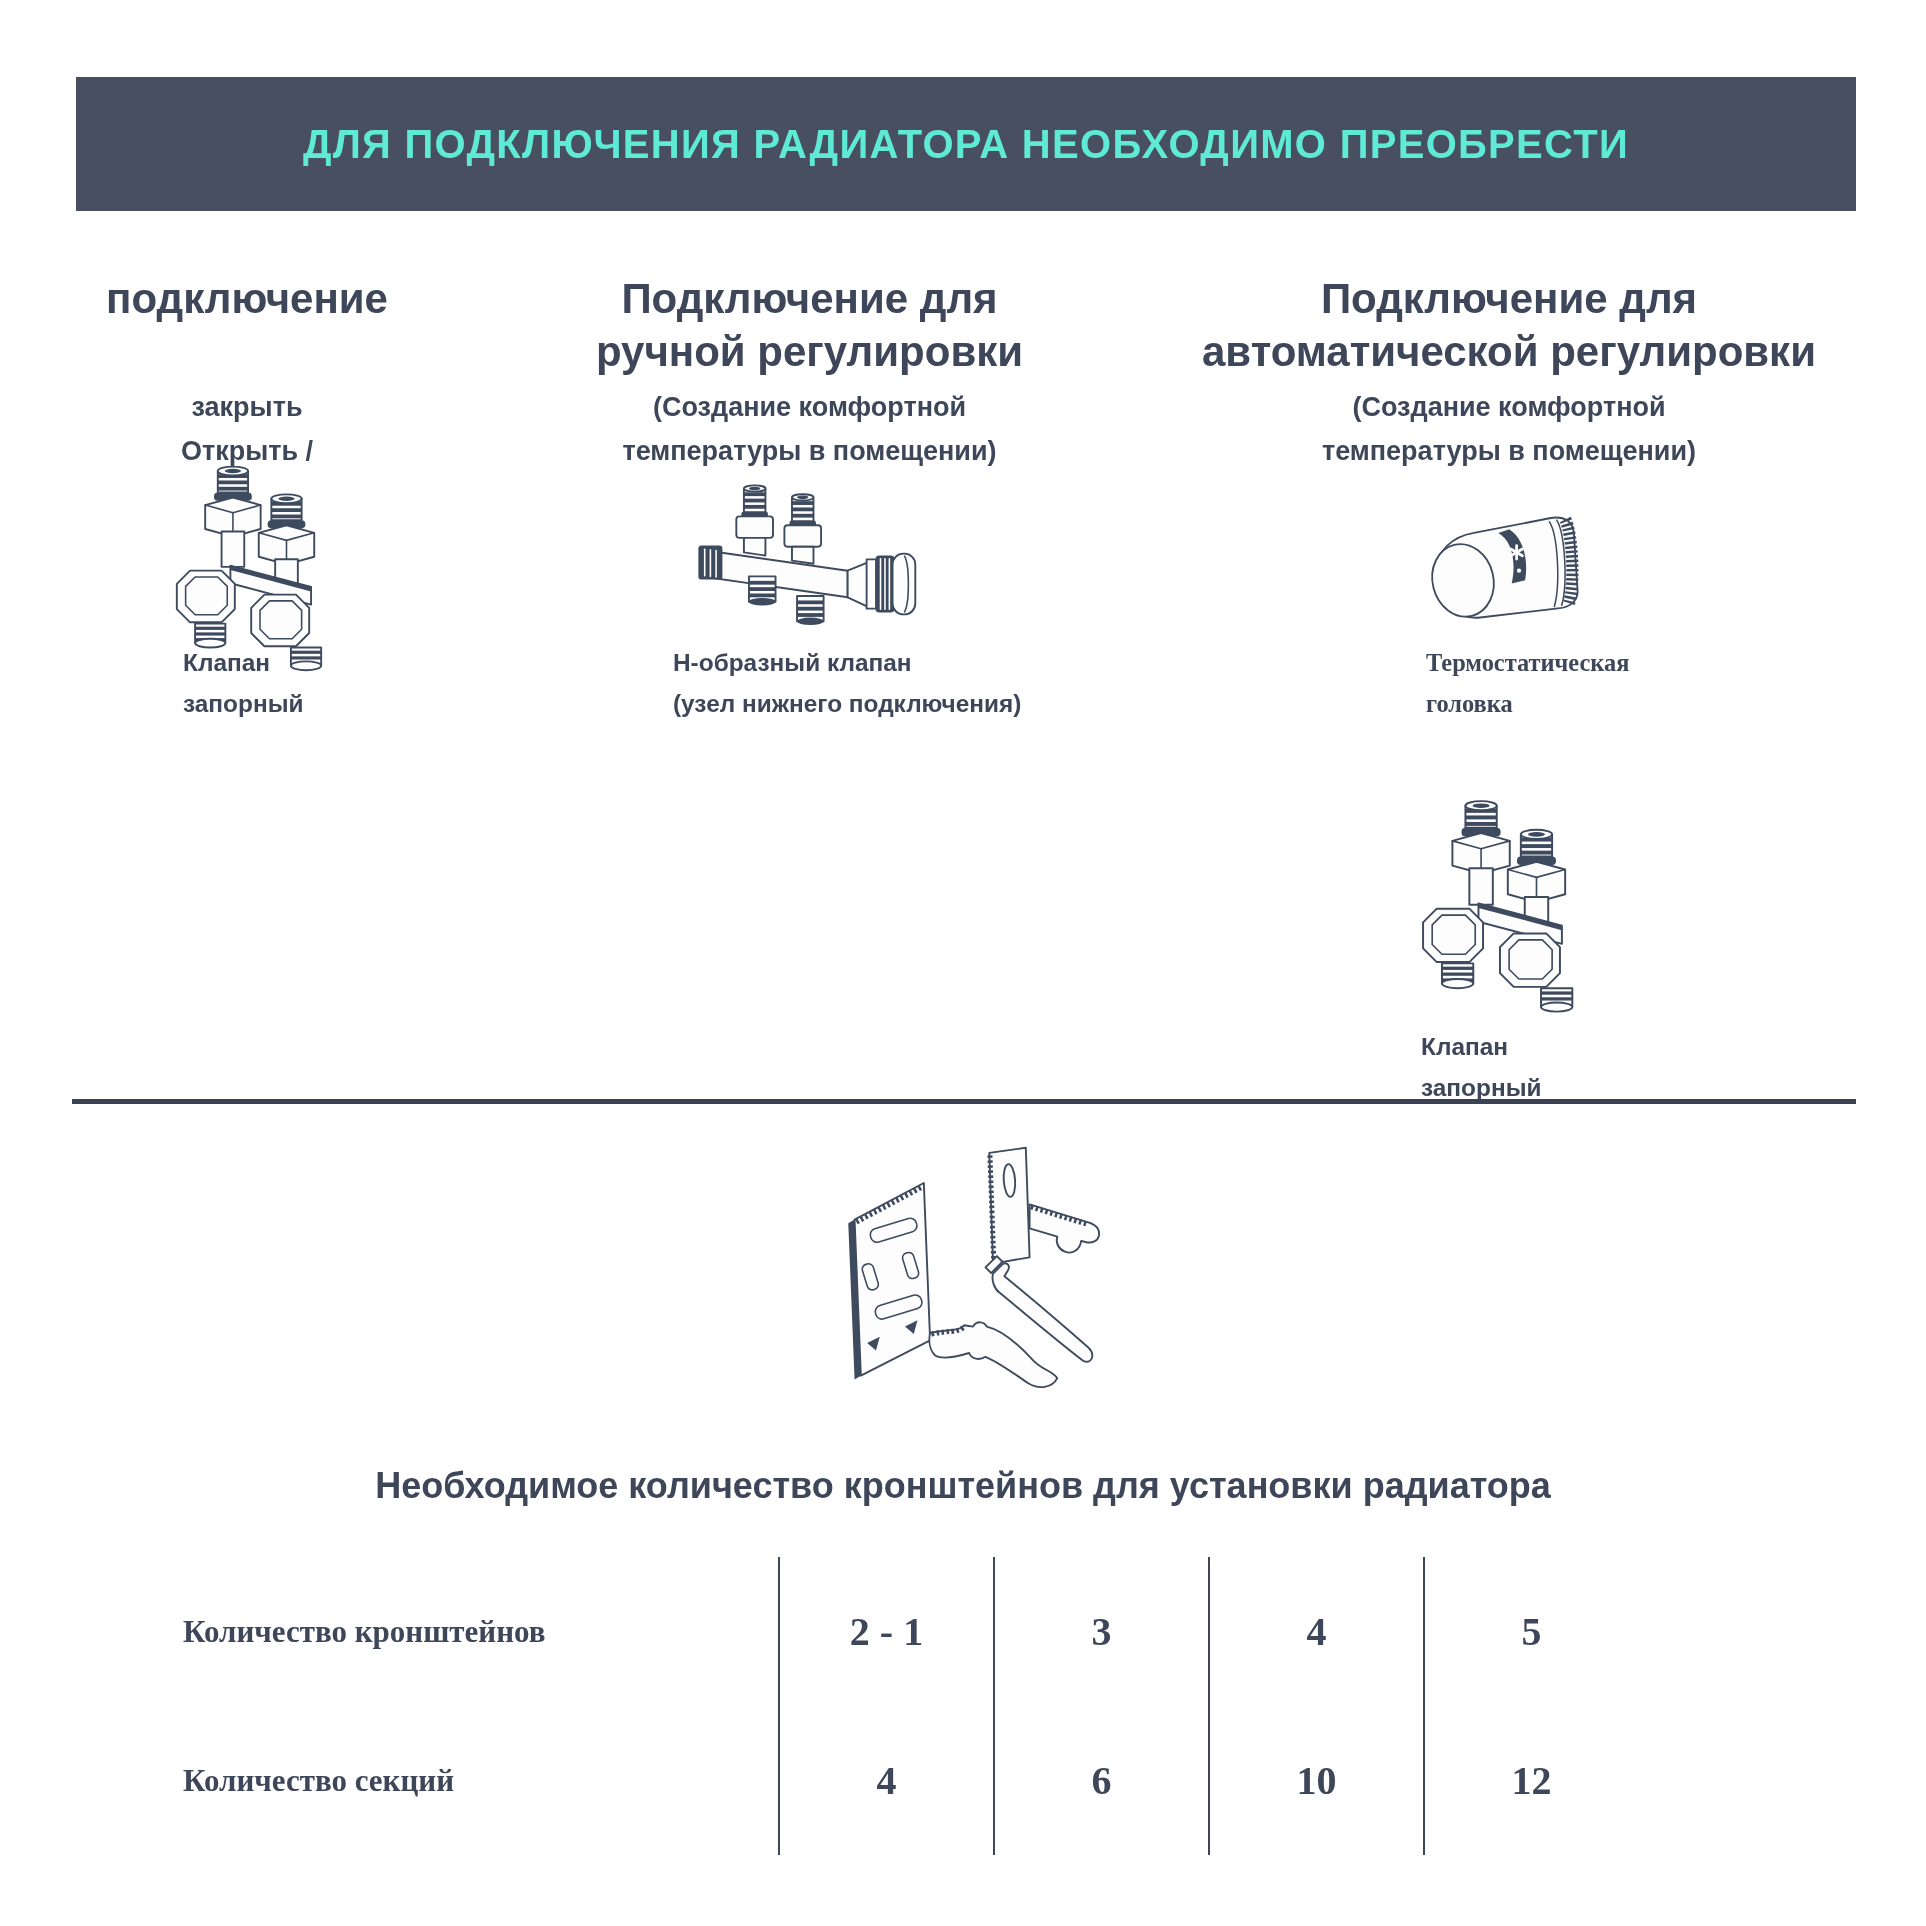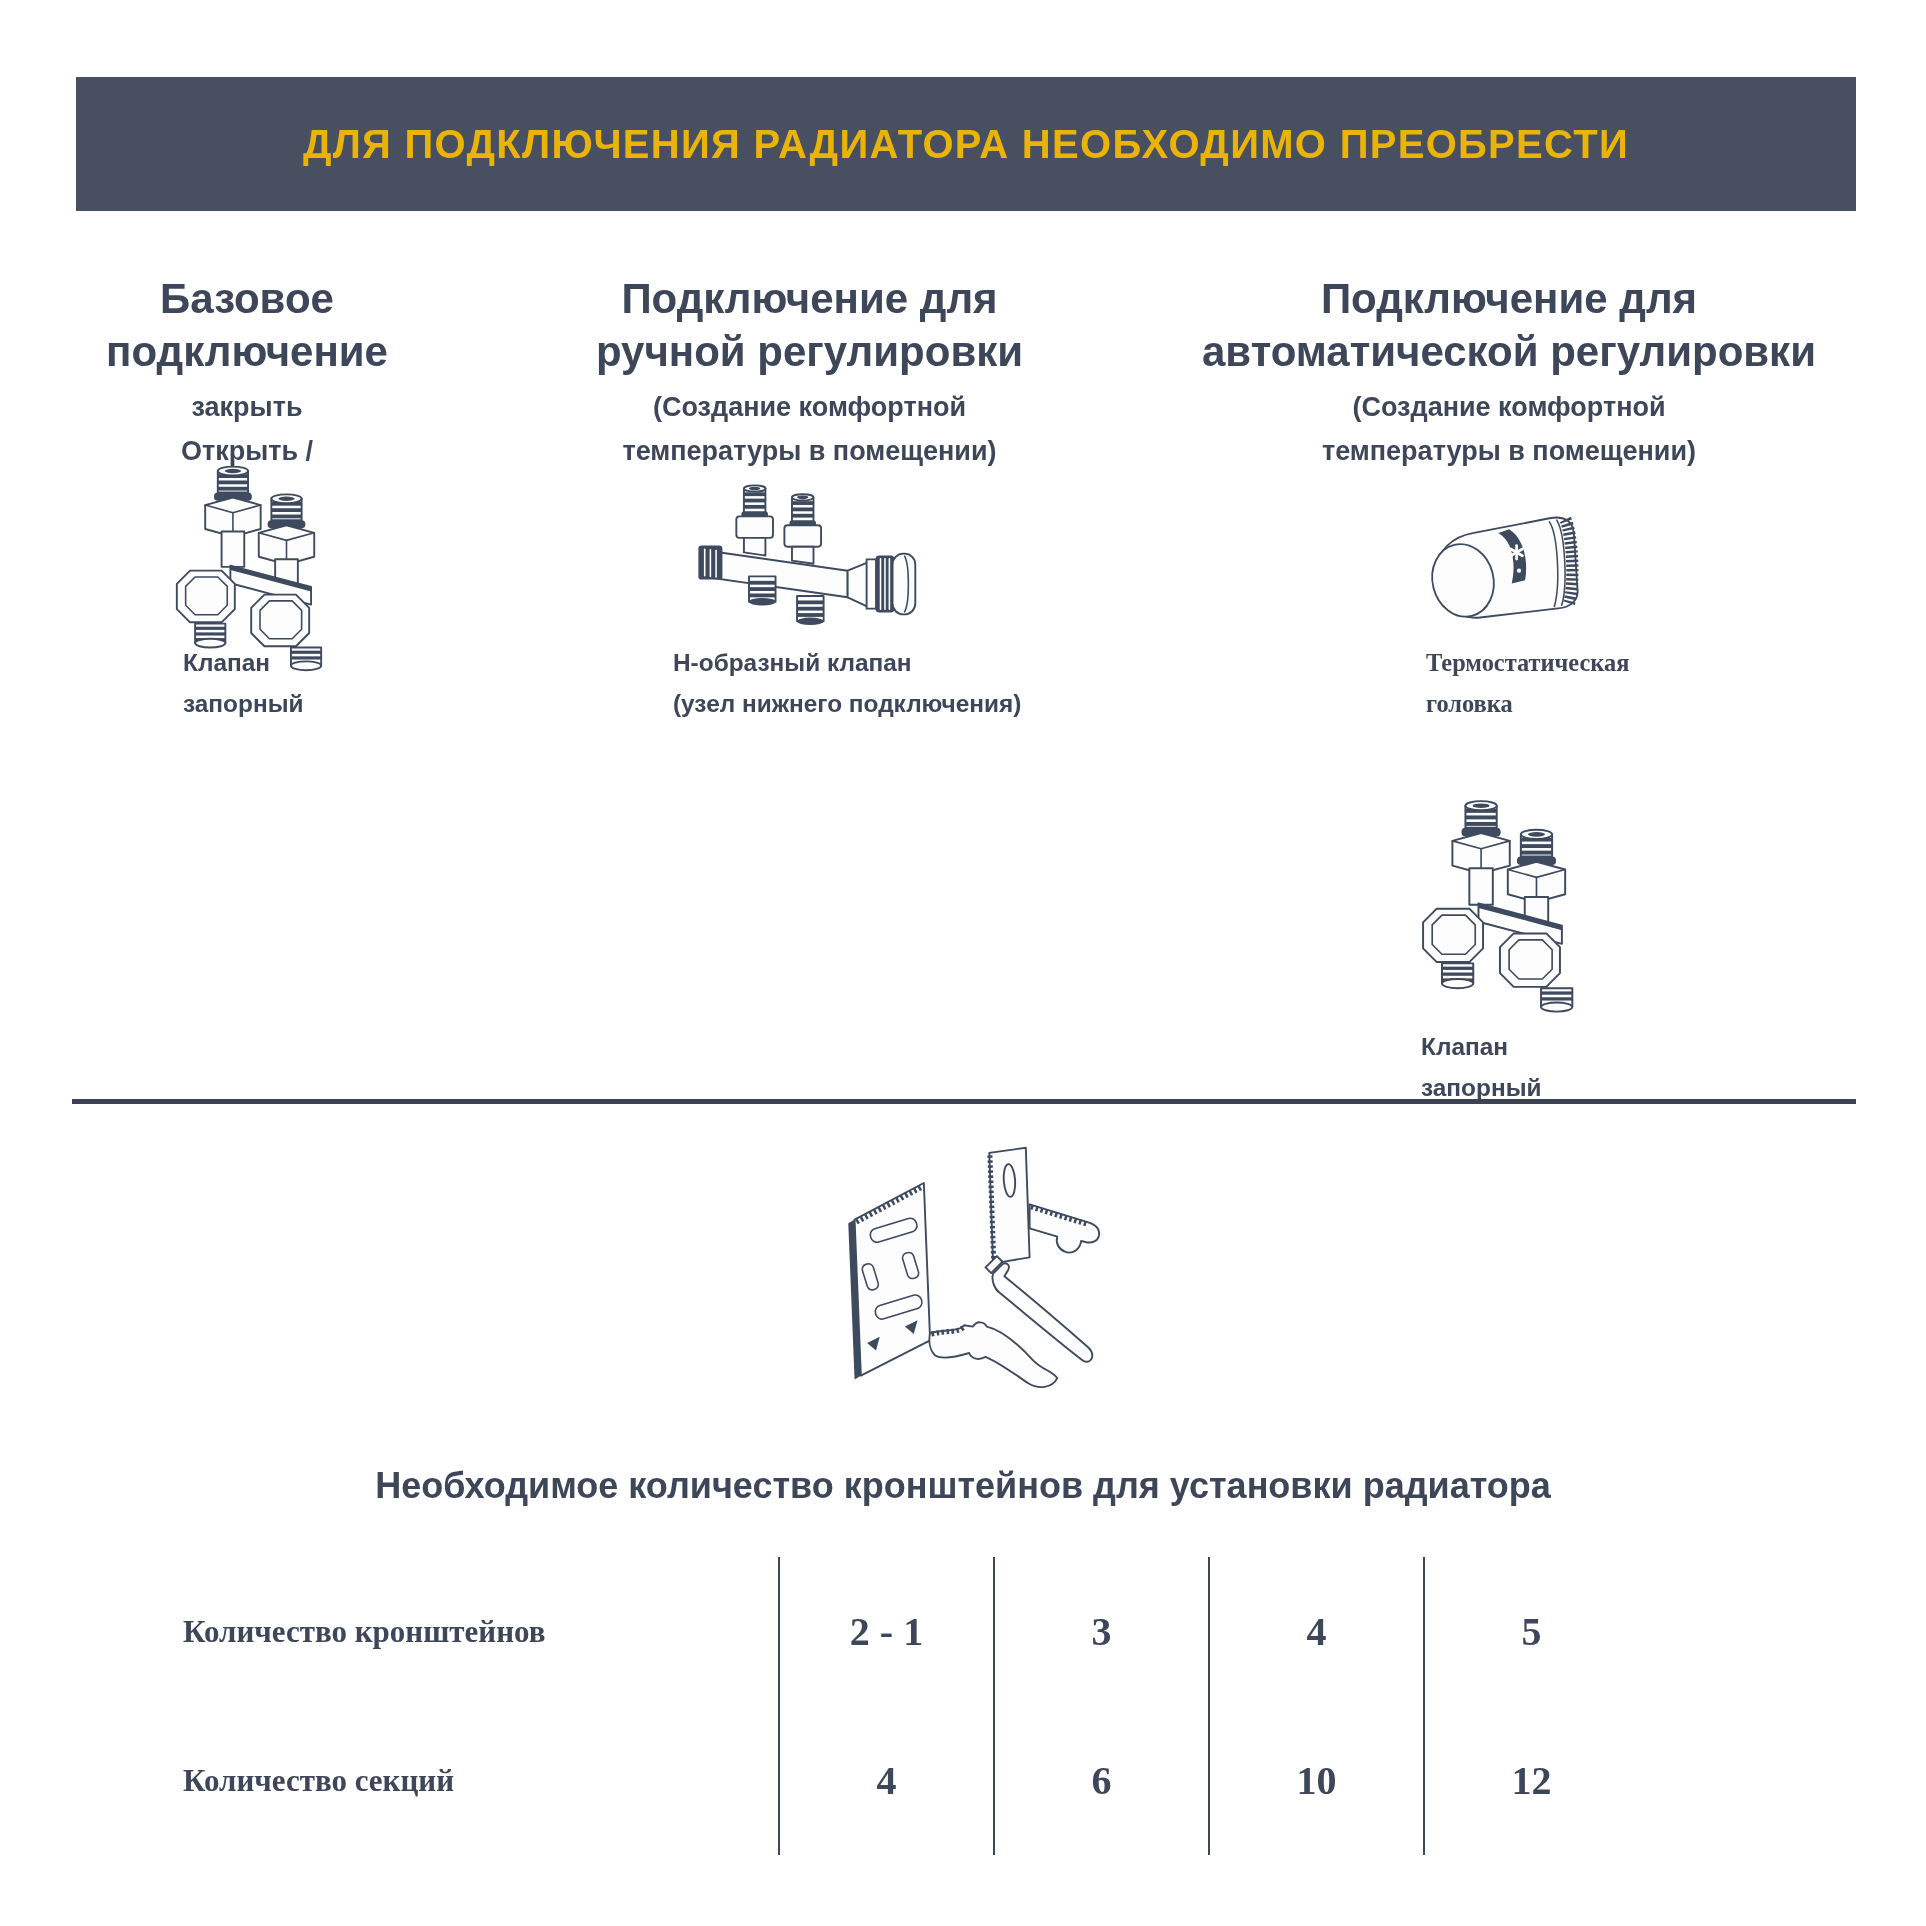--- a/index.html
+++ b/index.html
@@ -2,21 +2,21 @@
 <html style="font-size:10.3px"><head>
 <meta charset="utf-8">
 <style>
   html,body{margin:0;padding:0;background:#ffffff;}
   .page{position:relative;width:1926px;height:1926px;background:#ffffff;overflow:hidden;
         font-family:"Liberation Sans","DejaVu Sans",sans-serif;font-weight:bold;color:#3e4659;}
 
   
   .banner{position:absolute;left:76px;top:77px;width:1780px;height:134px;background:#474f60;
           display:flex;align-items:center;justify-content:center;}
-  .banner-title{font-size:40px;color:#eab308;letter-spacing:1.3px;text-align:center;}
+  .banner-title{font-size:40px;color:#5eead4;letter-spacing:1.3px;text-align:center;}
 
   
   .col-heading{position:absolute;top:272px;text-align:center;font-size:42px;line-height:53px;}
   .col-sub{position:absolute;top:385px;text-align:center;font-size:27px;line-height:44px;}
   .c1{left:48px;width:398px;}
   .c2{left:514px;width:591px;}
   .c3{left:1143px;width:732px;}
 
   .illus{position:absolute;}
   .item-label{position:absolute;font-size:24.4px;line-height:41px;text-align:left;}
@@ -45,21 +45,20 @@
 </head>
 <body>
 
 <div class="page">
 
   <div class="banner">
     <div class="banner-title">ДЛЯ ПОДКЛЮЧЕНИЯ РАДИАТОРА НЕОБХОДИМО ПРЕОБРЕСТИ</div>
   </div>
 
   <div class="col-heading c1">
-    <div>Базовое</div>
     <div>подключение</div>
   </div>
   <div class="col-sub c1">
     <div>закрыть</div>
     <div>Открыть /</div>
   </div>
 
   <div class="illus" style="left:166px;top:466px;width:183px;height:208px;">
     <svg viewBox="0 0 290 330" width="100%" height="100%">
       <rect class="ln" x="82" y="8" width="48" height="34"></rect>

